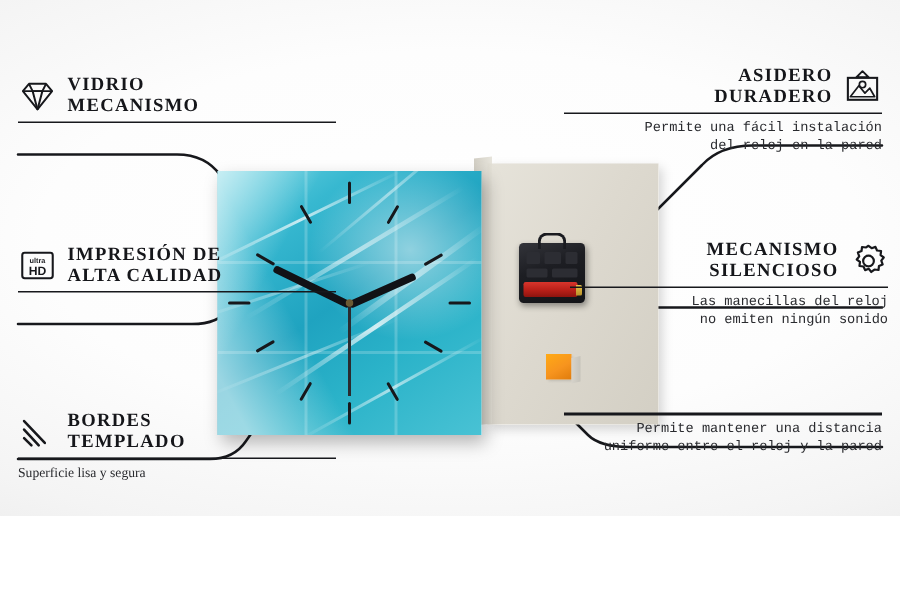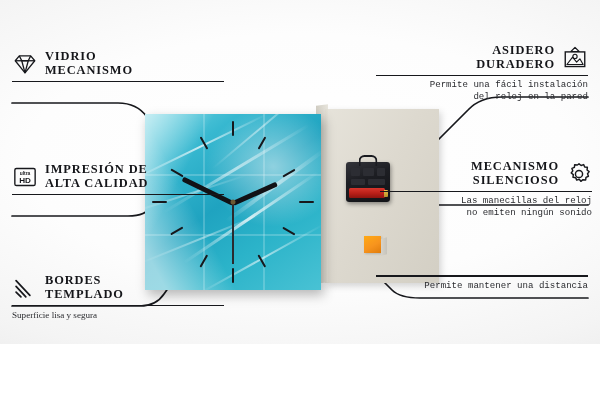--- a/index.html
+++ b/index.html
@@ -267,16 +267,17 @@
     <div class="sub">
       <span>Las manecillas del reloj</span><br>
       <span>no emiten ningún sonido</span>
     </div>
   </div>
 
   <div class="feat right" style="left:376px;top:272px;width:212px;">
     <div class="rule"></div>
     <div class="sub">
       <span>Permite mantener una distancia</span><br>
+      <span>uniforme entre el reloj y la pared</span>
     </div>
   </div>
 
 </div>
 
 </body></html>

